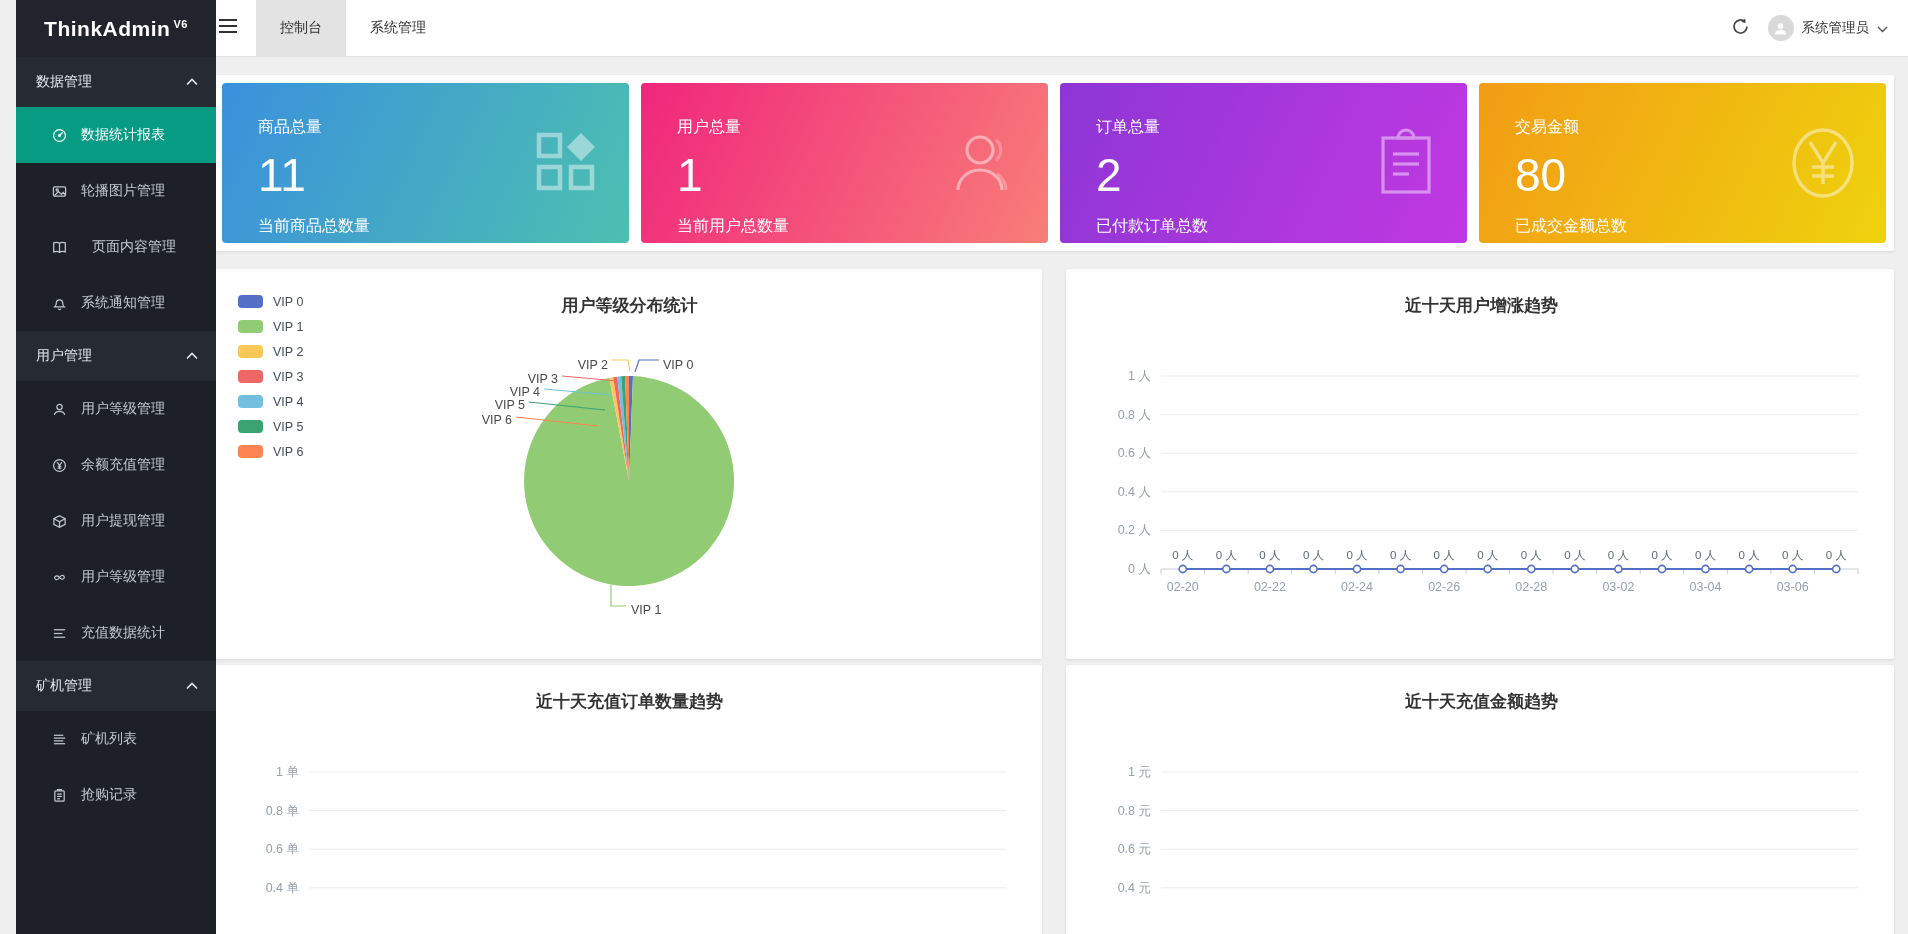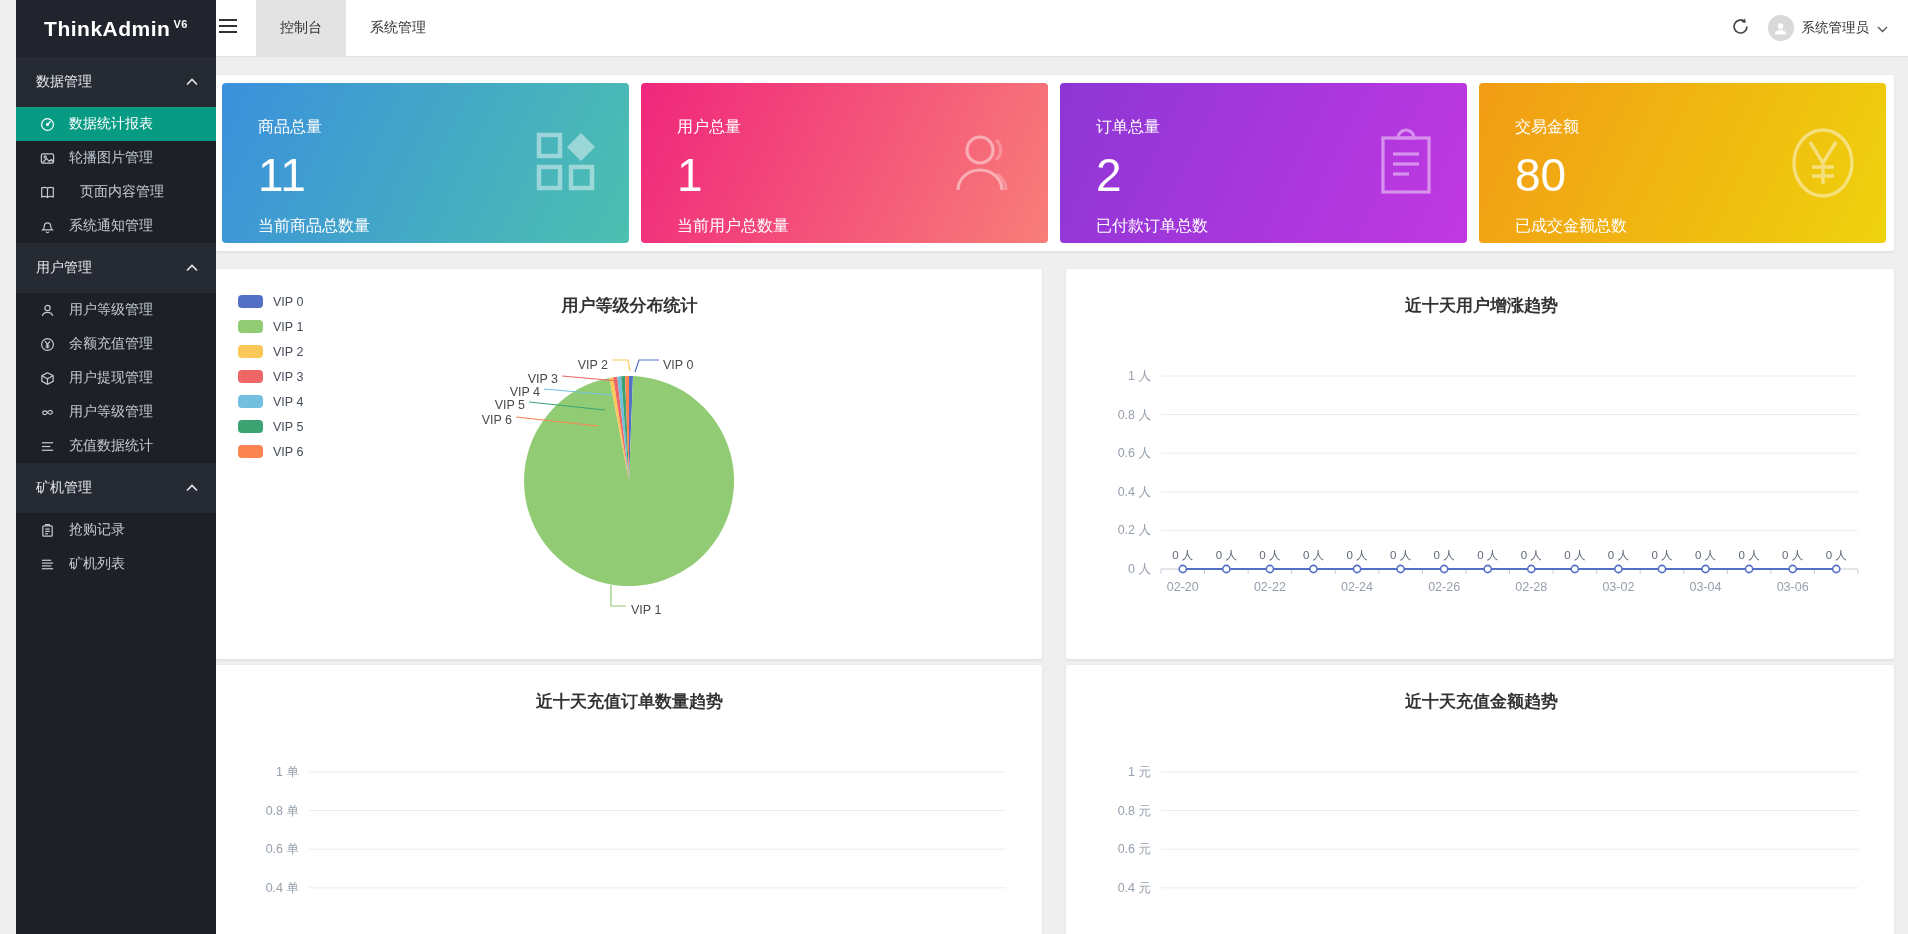--- a/index.html
+++ b/index.html
@@ -8,21 +8,21 @@
   #app { position:relative; width:1908px; height:934px; }
 
   
   .sidebar { position:absolute; left:16px; top:0; width:200px; height:934px; background:#1d2027; z-index:5; }
   .brand { height:57px; display:flex; align-items:center; justify-content:center;
     color:#fff; font-size:21px; font-weight:bold; letter-spacing:.5px; background:#21242c; }
   .brand sup { font-size:11px; margin-left:3px; transform:translateY(-5px); font-weight:bold; }
   .nav-group-header { height:50px; display:flex; align-items:center; padding:0 18px 0 20px;
     color:#e3e7ee; font-size:14px; background:#262a33; cursor:pointer; }
   .nav-group-header .chev { margin-left:auto; display:flex; }
-  .nav-item { height:34px; display:flex; align-items:center; padding-left:24px;
+  .nav-item { height:56px; display:flex; align-items:center; padding-left:36px;
     color:#c3c9d3; font-size:14px; cursor:pointer; background:#1d2027; }
   .nav-item .ni-icon { width:22px; display:flex; align-items:center; color:#c3c9d3; }
   .nav-item.active { background:#079b84; color:#fff; }
   .nav-item.active .ni-icon { color:#fff; }
 
   
   .topbar { position:absolute; left:200px; top:0; right:0; height:57px; background:#fff;
     border-bottom:1px solid #e3e3e3; display:flex; align-items:stretch; z-index:4; }
   .tb-burger { width:56px; display:flex; align-items:center; justify-content:center; cursor:pointer; color:#333; }
   .tb-tab { display:flex; align-items:center; padding:0 24px; font-size:14px; color:#333; cursor:pointer; }
@@ -169,39 +169,39 @@
           <span>矿机管理</span>
           <span class="chev">
             <svg width="12" height="8" viewBox="0 0 12 8" fill="none" stroke="currentColor" stroke-width="1.6">
               <path d="M1 6.5 L6 1.5 L11 6.5"></path>
             </svg>
           </span>
         </div>
         <div class="nav-item">
           <span class="ni-icon" style="display:inline-flex;align-items:center;">
             <svg width="15" height="15" viewBox="0 0 16 16" fill="none" stroke="currentColor" stroke-width="1.3">
+              <line x1="2" y1="3.5" x2="12" y2="3.5"></line>
+              <line x1="2" y1="6.5" x2="14" y2="6.5"></line>
+              <line x1="2" y1="9.5" x2="12" y2="9.5"></line>
+              <line x1="2" y1="12.5" x2="14" y2="12.5"></line>
+            </svg>
+          </span>
+          <span style="margin-left:7px">矿机列表</span>
+        </div>
+        <div class="nav-item">
+          <span class="ni-icon" style="display:inline-flex;align-items:center;">
+            <svg width="15" height="15" viewBox="0 0 16 16" fill="none" stroke="currentColor" stroke-width="1.3">
               <rect x="3" y="3" width="10" height="11" rx="1"></rect>
               <path d="M6 3 V1.8 H10 V3"></path>
               <line x1="5.5" y1="6.5" x2="10.5" y2="6.5"></line>
               <line x1="5.5" y1="9" x2="10.5" y2="9"></line>
               <line x1="5.5" y1="11.5" x2="8.5" y2="11.5"></line>
             </svg>
           </span>
           <span style="margin-left:7px">抢购记录</span>
-        </div>
-        <div class="nav-item">
-          <span class="ni-icon" style="display:inline-flex;align-items:center;">
-            <svg width="15" height="15" viewBox="0 0 16 16" fill="none" stroke="currentColor" stroke-width="1.3">
-              <line x1="2" y1="3.5" x2="12" y2="3.5"></line>
-              <line x1="2" y1="6.5" x2="14" y2="6.5"></line>
-              <line x1="2" y1="9.5" x2="12" y2="9.5"></line>
-              <line x1="2" y1="12.5" x2="14" y2="12.5"></line>
-            </svg>
-          </span>
-          <span style="margin-left:7px">矿机列表</span>
         </div>
       </nav>
   </aside>
 
   <header class="topbar">
     <div class="tb-burger">
       <span>
         <svg width="18" height="14" viewBox="0 0 18 14">
             <g stroke="#333" stroke-width="2">
               <line x1="0" y1="1" x2="18" y2="1"></line>

